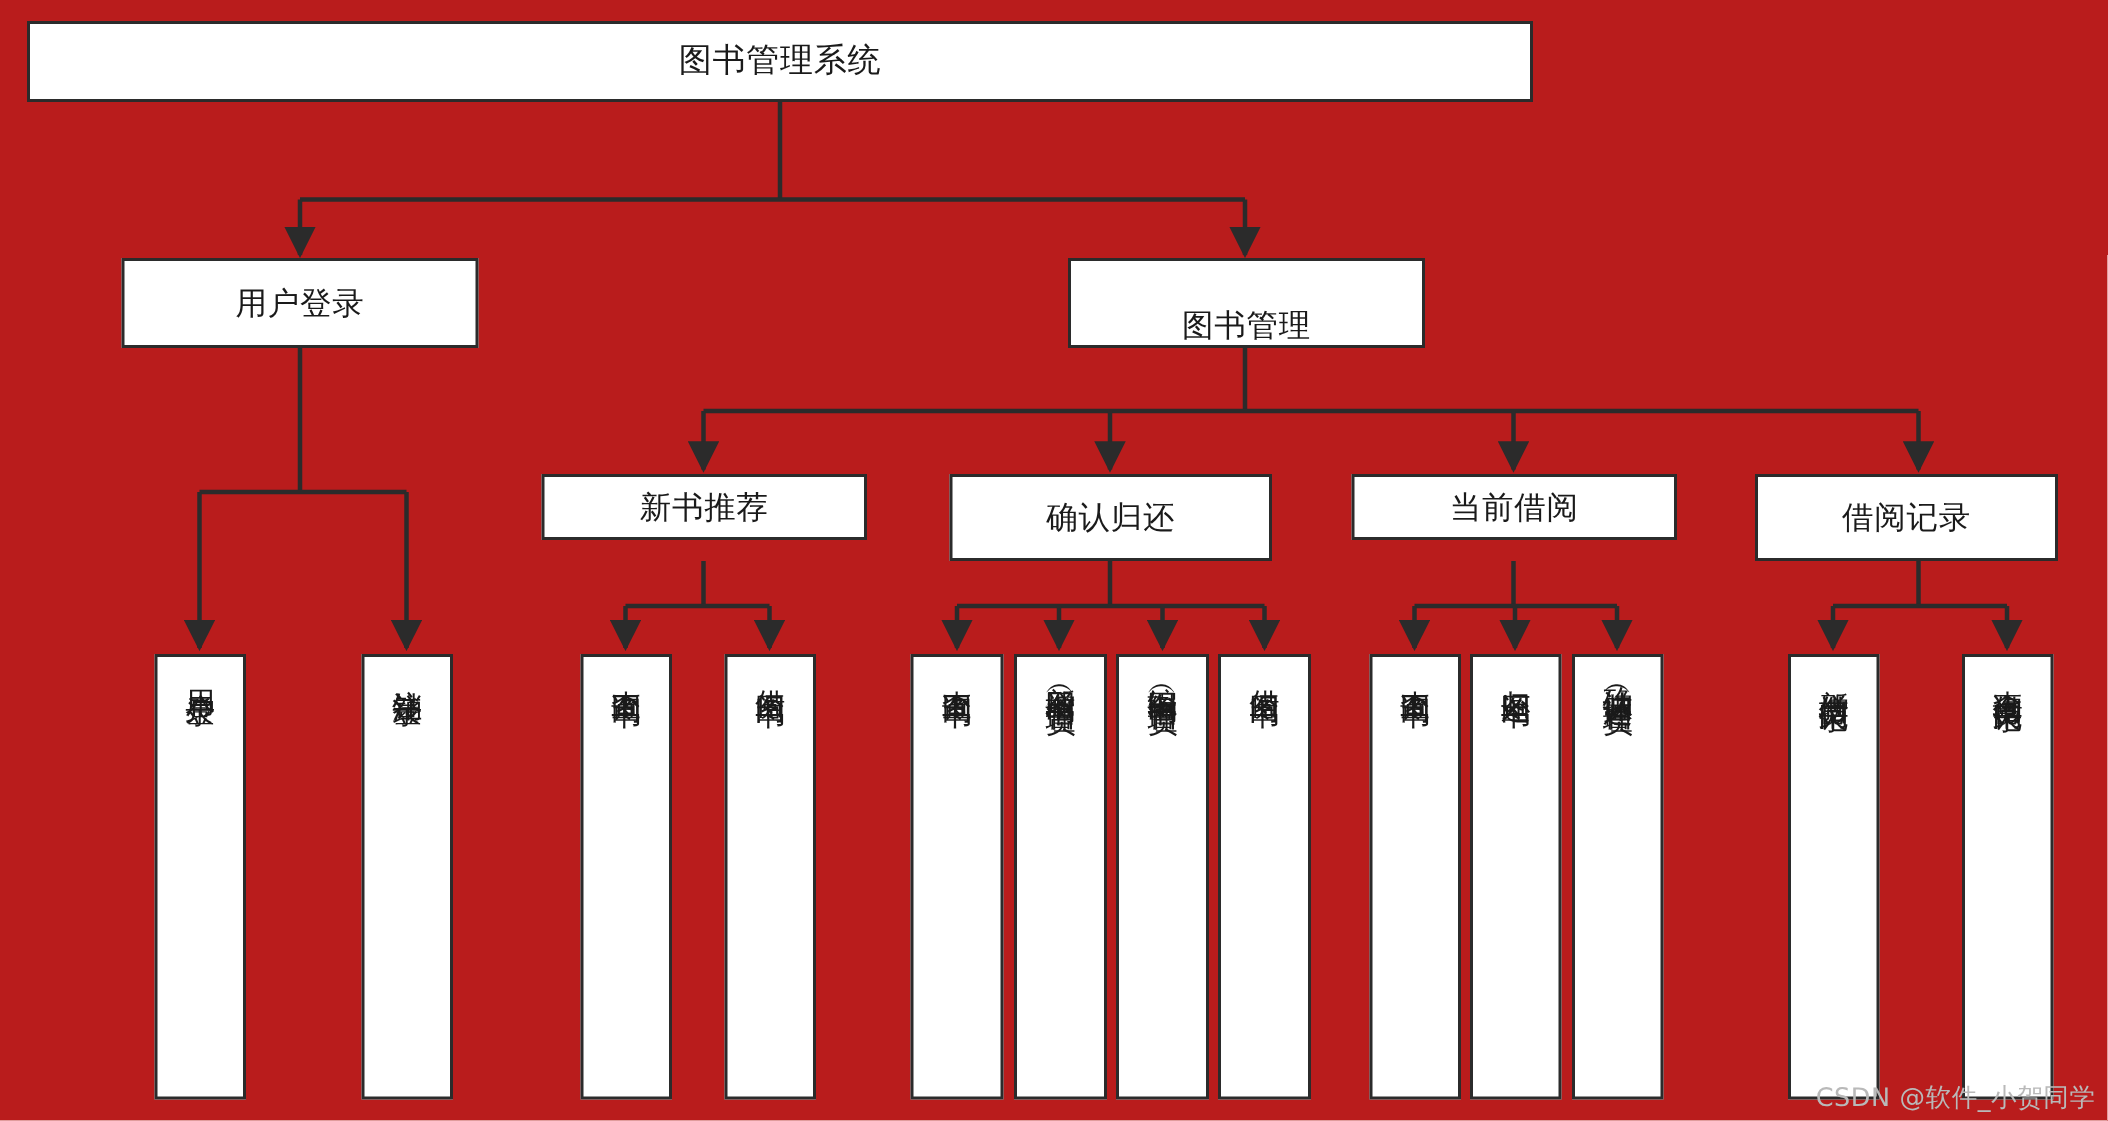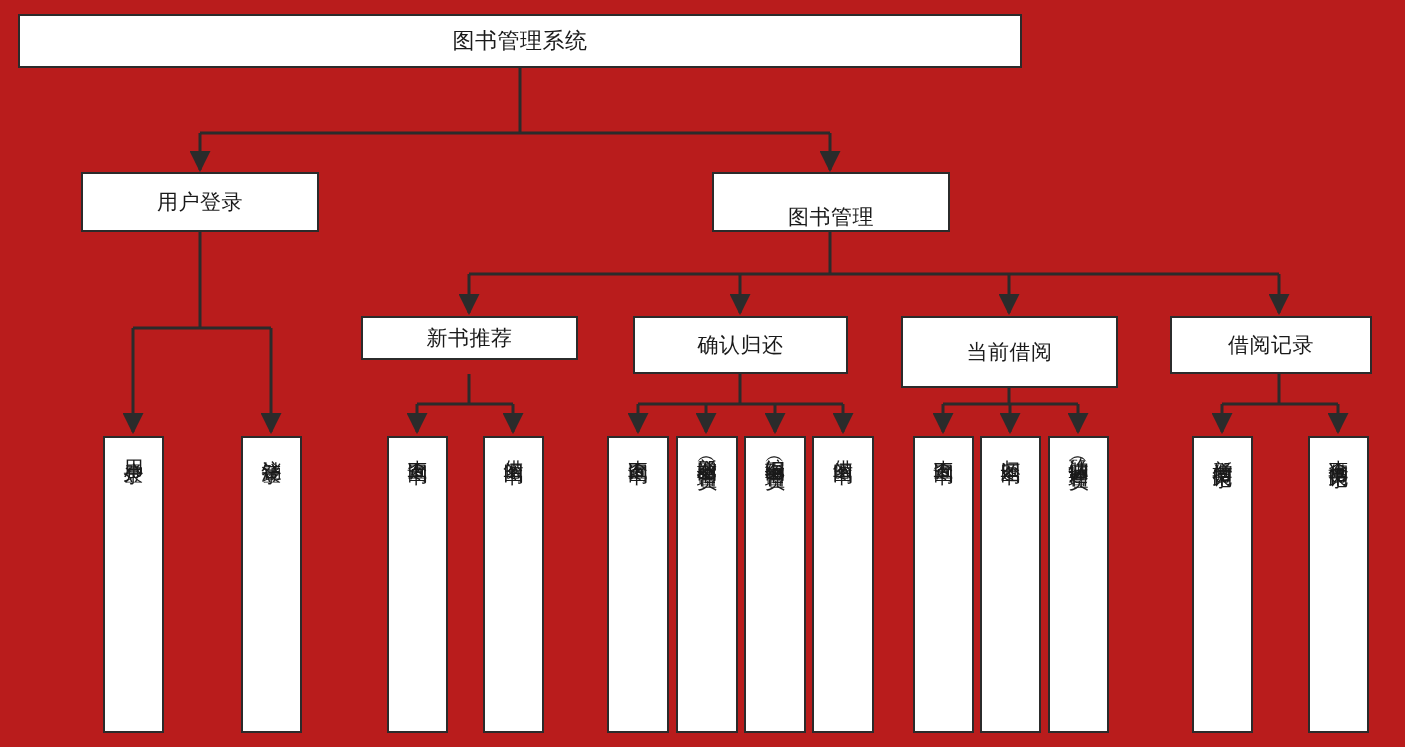--- a/index.html
+++ b/index.html
@@ -146,21 +146,21 @@
   </div>
 
   <div class="node-box node-h" style="left:361px; top:316px; width:217px; height:44px;">
     <span class="node-label">新书推荐</span>
   </div>
 
   <div class="node-box node-h" style="left:633px; top:316px; width:215px; height:58px;">
     <span class="node-label">确认归还</span>
   </div>
 
-  <div class="node-box node-h" style="left:901px; top:316px; width:217px; height:72px;">
+  <div class="node-box node-h" style="left:901px; top:316px; width:217px; height:44px;">
     <span class="node-label">当前借阅</span>
   </div>
 
   <div class="node-box node-h" style="left:1170px; top:316px; width:202px; height:58px;">
     <span class="node-label">借阅记录</span>
   </div>
 
   <div class="node-box node-v" style="left:103px; top:436px; width:61px; height:297px;">
     <span class="node-label">用户登录</span>
   </div>
@@ -206,14 +206,15 @@
   </div>
 
   <div class="node-box node-v" style="left:1192px; top:436px; width:61px; height:297px;">
     <span class="node-label">新增借阅记录</span>
   </div>
 
   <div class="node-box node-v" style="left:1308px; top:436px; width:61px; height:297px;">
     <span class="node-label">查询借阅记录</span>
   </div>
 
+  <div id="watermark">CSDN @软件_小贺同学</div>
 
 </div>
 
 </body></html>

